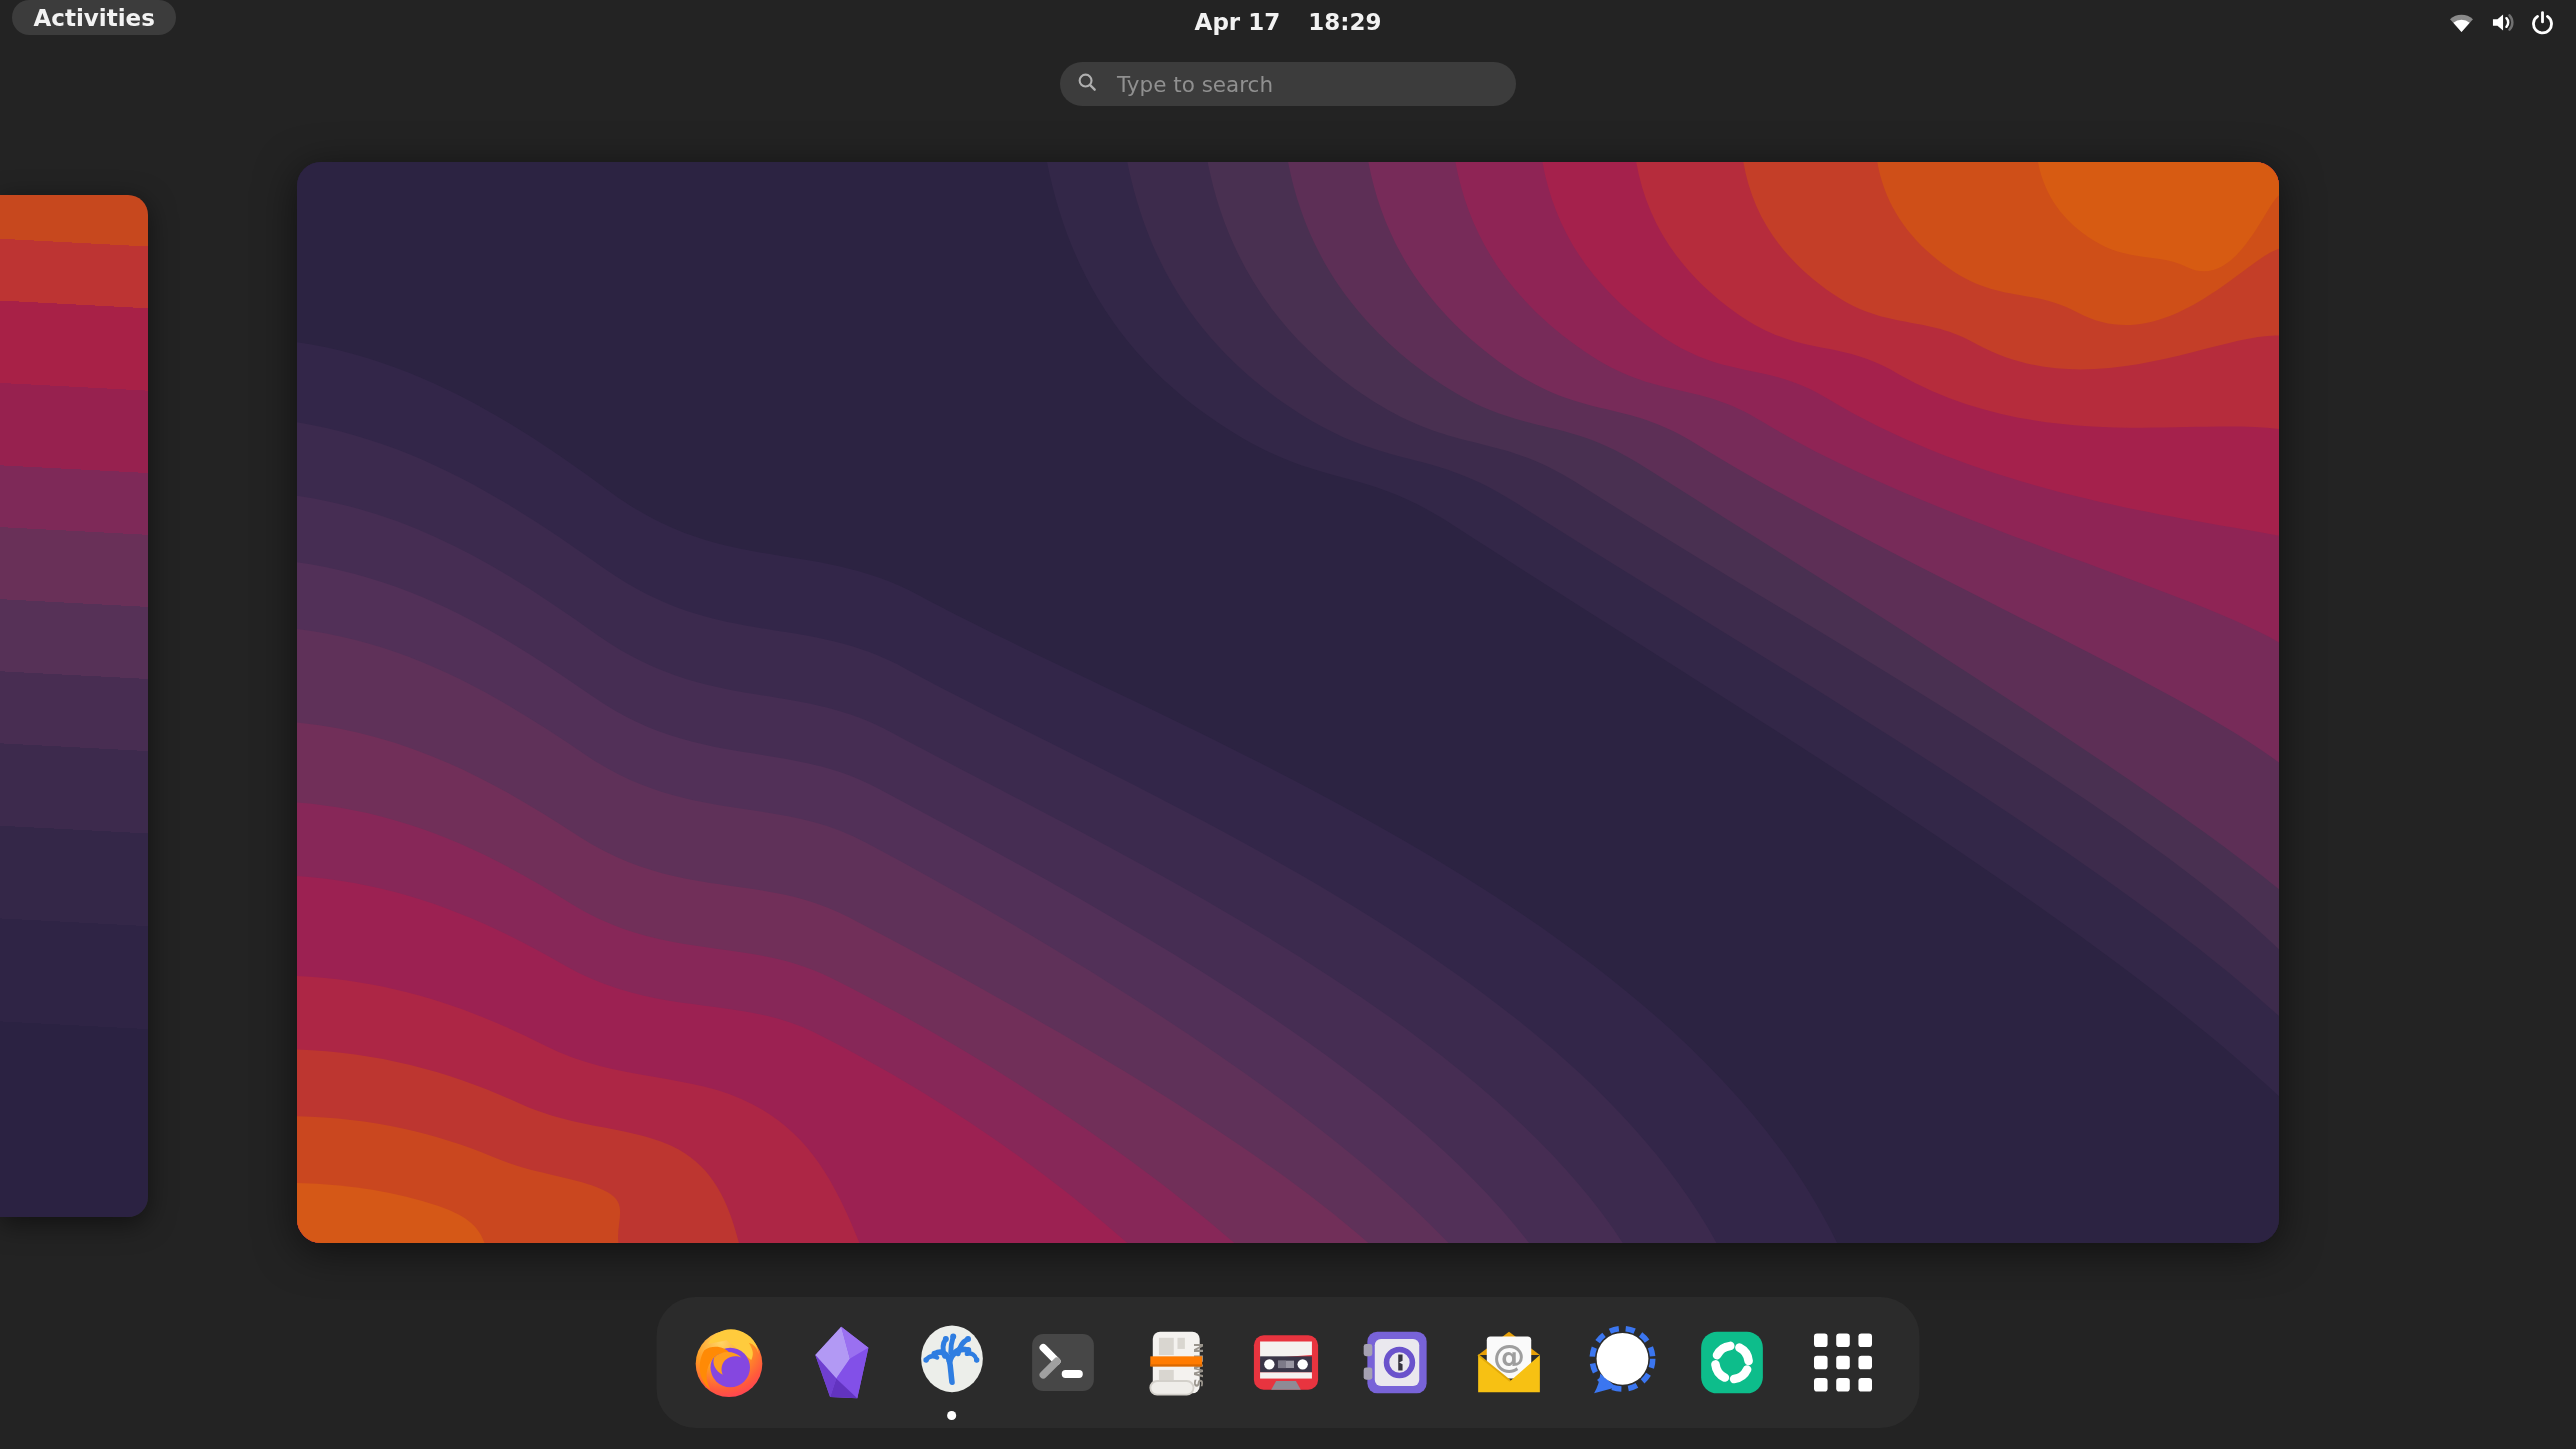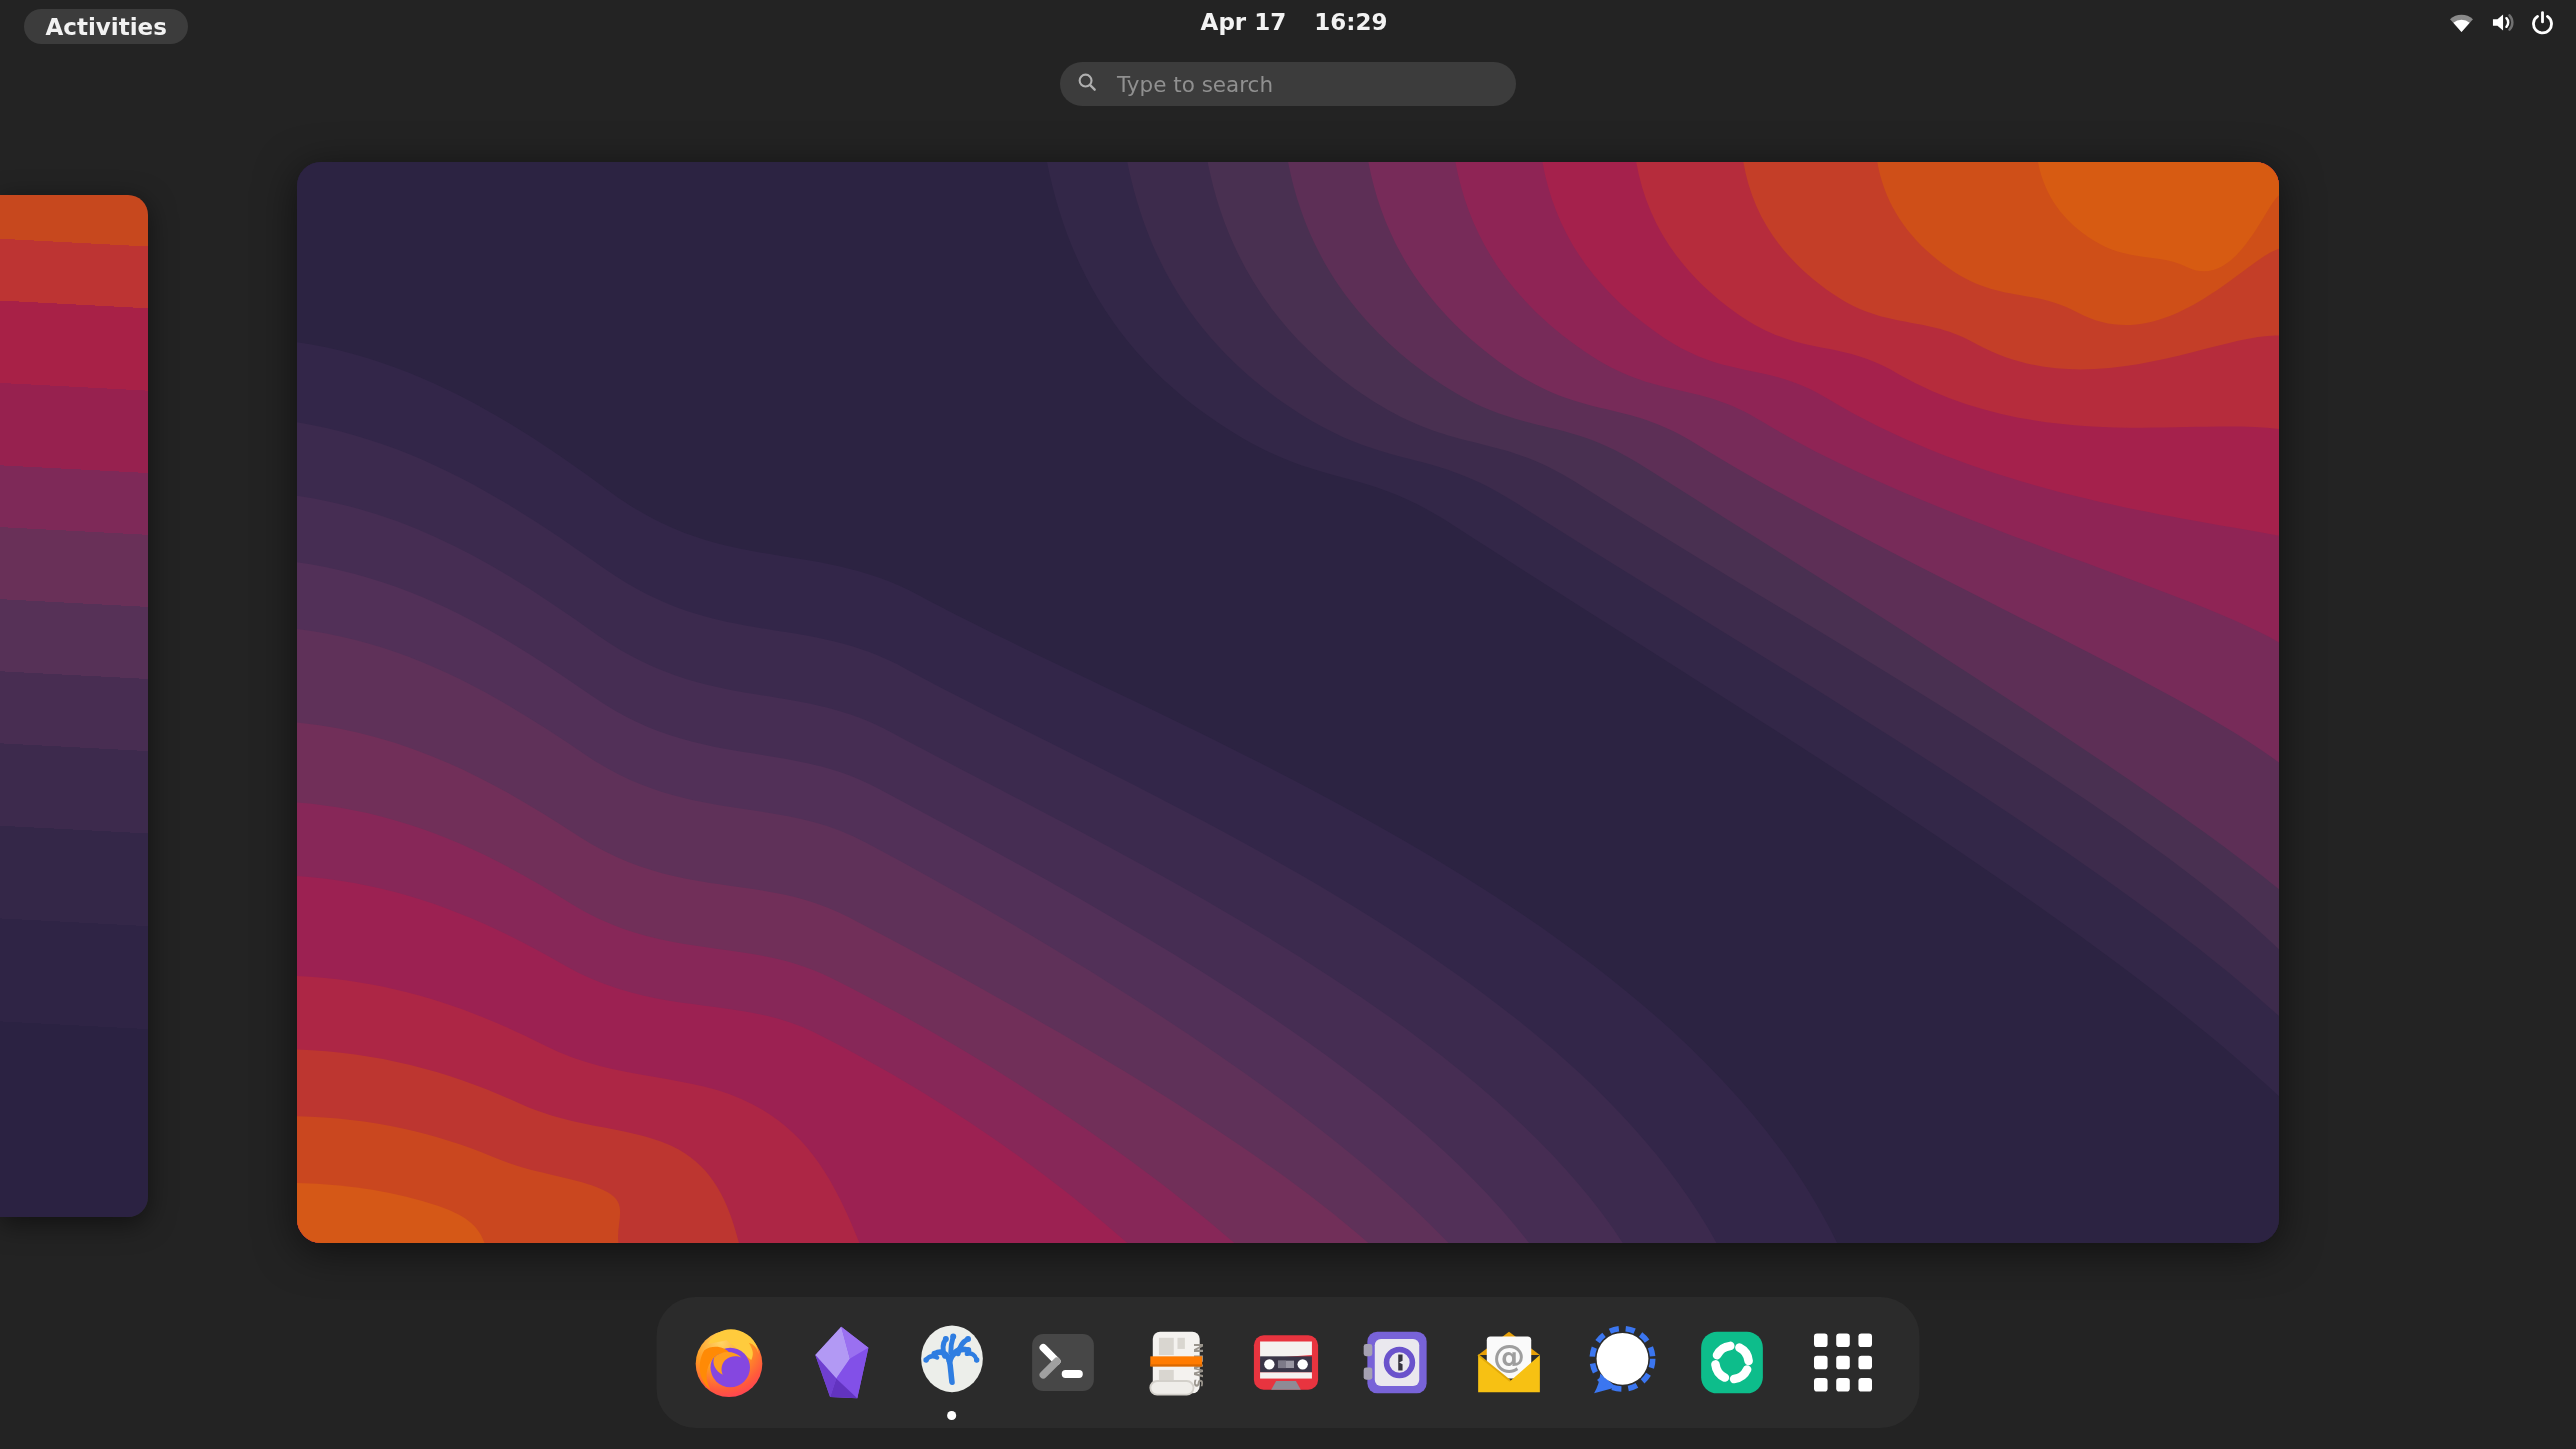--- a/index.html
+++ b/index.html
@@ -5,22 +5,22 @@
   * { margin:0; padding:0; box-sizing:border-box; }
   html,body { width:2576px; height:1449px; overflow:hidden; }
   body {
     background: var(--background, #232323);
     font-family: "DejaVu Sans", "Liberation Sans", sans-serif;
     color: var(--text, #f2f2f2);
     position:relative;
   }
   
   .topbar {
-    position:absolute; top:0; left:12px; right:0; height:44px;
-    display:flex; align-items:flex-end; justify-content:space-between;
+    position:absolute; top:0; left:0; right:0; height:44px;
+    display:flex; align-items:flex-start; justify-content:space-between;
     padding:0 12px; z-index:5;
   }
   .activities-pill {
     background: var(--surface, #3c3c3c);
     border:none; color:var(--text,#f2f2f2);
     height:35px; padding:0 21.5px; border-radius:17.4px;
     font-size:23px; font-weight:700; font-family:inherit;
     display:flex; align-items:center; cursor:pointer;
   }
   .clock {
@@ -75,21 +75,21 @@
 </head>
 <body>
 
 <header class="topbar">
   <button class="activities-pill">
     <span>Activities</span>
   </button>
 
   <div class="clock">
     <span>Apr 17</span>
-    <span>16:29</span>
+    <span>18:29</span>
   </div>
 
   <div class="status-area">
     <span>
       <svg width="27" height="27" viewBox="0 0 24 24">
         <path d="M12 20.5 L1.8 9 A 15.6 15.6 0 0 1 22.2 9 Z" fill="#8a8a8a"></path>
         <path d="M12 20.5 L4.8 12.3 A 11 11 0 0 1 19.2 12.3 Z" fill="#ffffff"></path>
       </svg>
     </span>
     <span>

